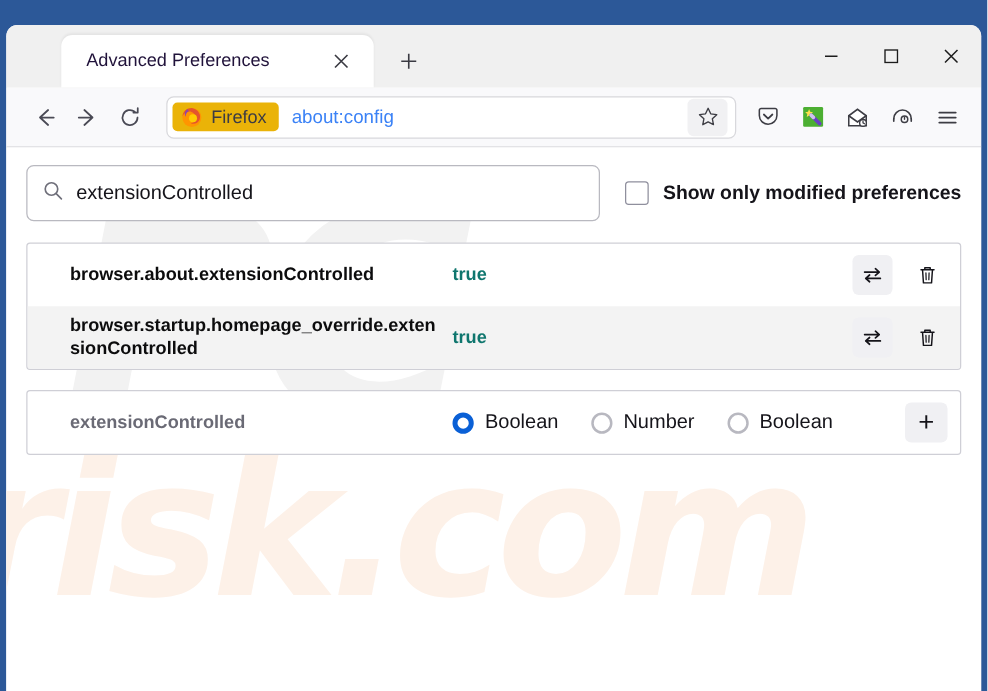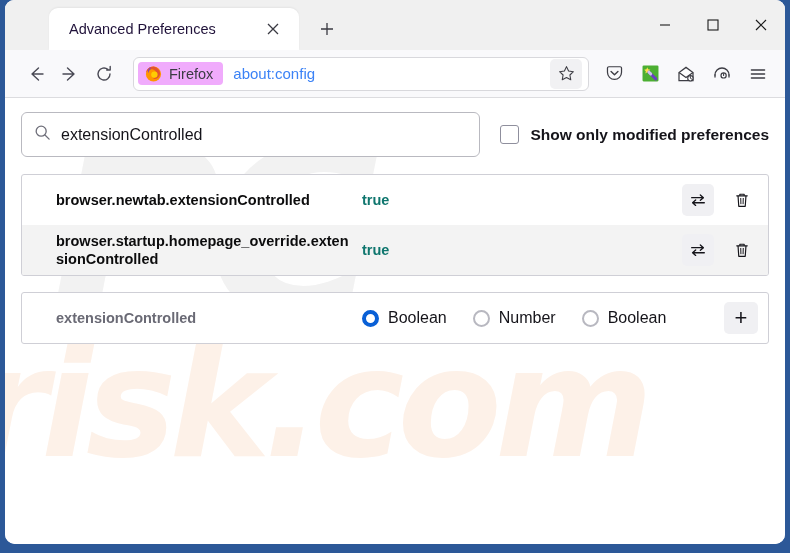--- a/index.html
+++ b/index.html
@@ -6,21 +6,21 @@
   html, body {
     width: 790px; height: 553px;
     font-family: "Liberation Sans", sans-serif;
     background: #ffffff;
     overflow: hidden;
   }
   #frame {
     position: relative;
     width: 790px; height: 553px;
     background: #2c5898;
-    padding: 0 5px 5px 5px;
+    padding: 20px 5px 5px 5px;
   }
   #window {
     position: relative;
     width: 780px; height: 544px;
     background: #ffffff;
     border-radius: 9px 9px 10px 10px;
     overflow: hidden;
     display: flex;
     flex-direction: column;
   }
@@ -100,21 +100,21 @@
     background: #ffffff;
     border: 1px solid #d8d8dc;
     border-radius: 6px;
     display: flex;
     align-items: center;
     padding: 0 6px 0 4px;
     min-width: 0;
   }
   .fx-chip {
     display: flex; align-items: center; gap: 6px;
-    background: #f0abfc;
+    background: #eab308;
     border-radius: 4px;
     padding: 2px 10px 2px 6px;
     flex: 0 0 auto;
   }
   .fx-chip .lbl { font-size: 14.5px; color: #3b3b44; }
   .url-text {
     font-size: 15px; color: #3b82f6;
     margin-left: 10px;
     white-space: nowrap; overflow: hidden;
   }
@@ -410,21 +410,21 @@
           <input type="text" value="extensionControlled" placeholder="Search preference name" style="">
         </div>
         <div class="showmod">
           <span class="chk"></span>
           <span class="showmod-lbl">Show only modified preferences</span>
         </div>
       </div>
 
       <div class="prefbox">
         <div class="prefrow">
-          <span class="pref-name">browser.newtab.extensionControlled</span>
+          <span class="pref-name">browser.about.extensionControlled</span>
           <span class="pref-value">true</span>
           <span class="rowactions">
             <span class="actbtn shaded">
               <svg width="18" height="18" viewBox="0 0 20 20">
                 <path d="M3 7.4 L16 7.4 M12.6 4.4 L16 7.4 L12.6 10.4" stroke="#15141a" stroke-width="1.5" fill="none" stroke-linecap="round" stroke-linejoin="round"></path>
                 <path d="M17 13 L4 13 M7.4 10 L4 13 L7.4 16" stroke="#15141a" stroke-width="1.5" fill="none" stroke-linecap="round" stroke-linejoin="round"></path>
               </svg>
             </span>
             <span class="actbtn">
               <svg width="18" height="18" viewBox="0 0 20 20">

